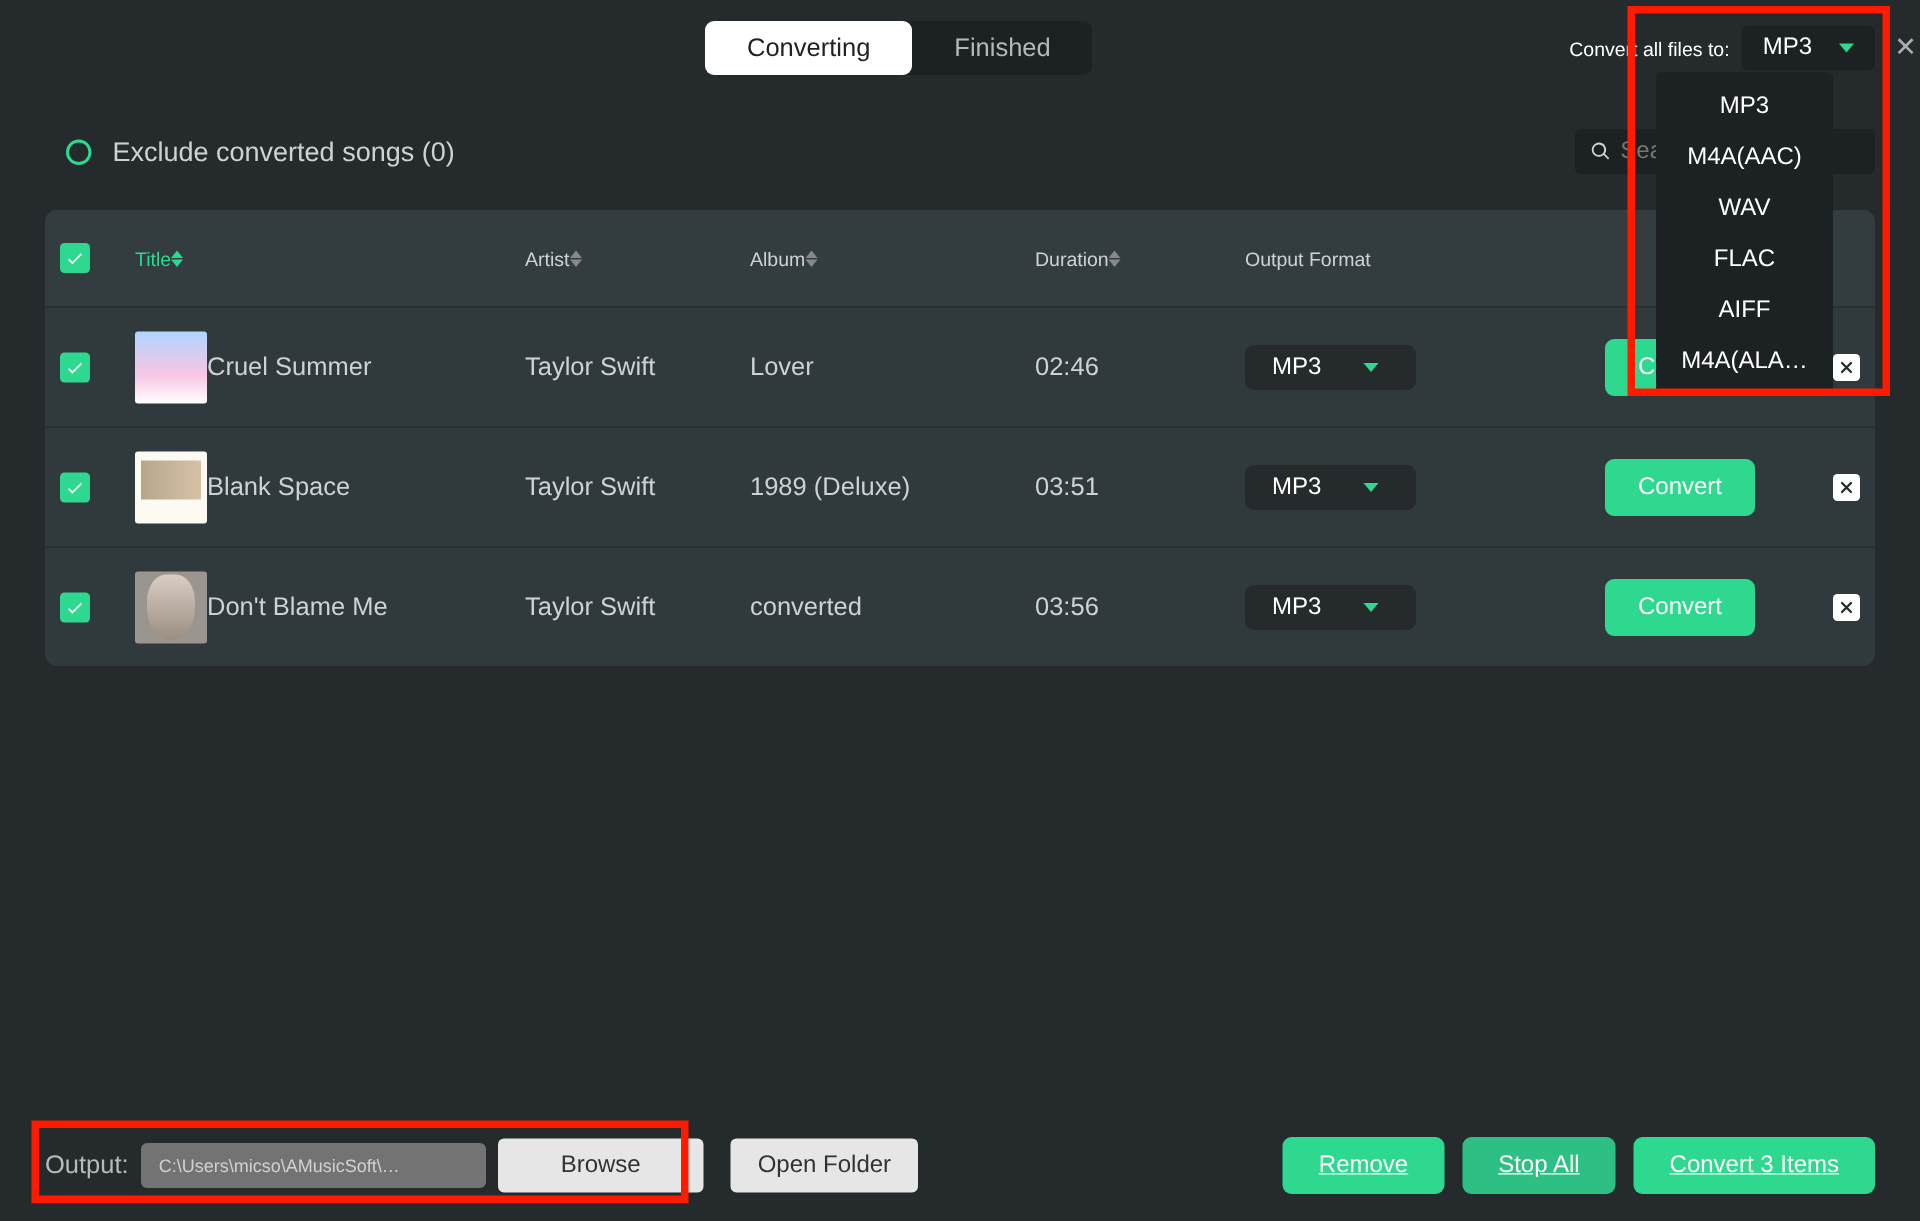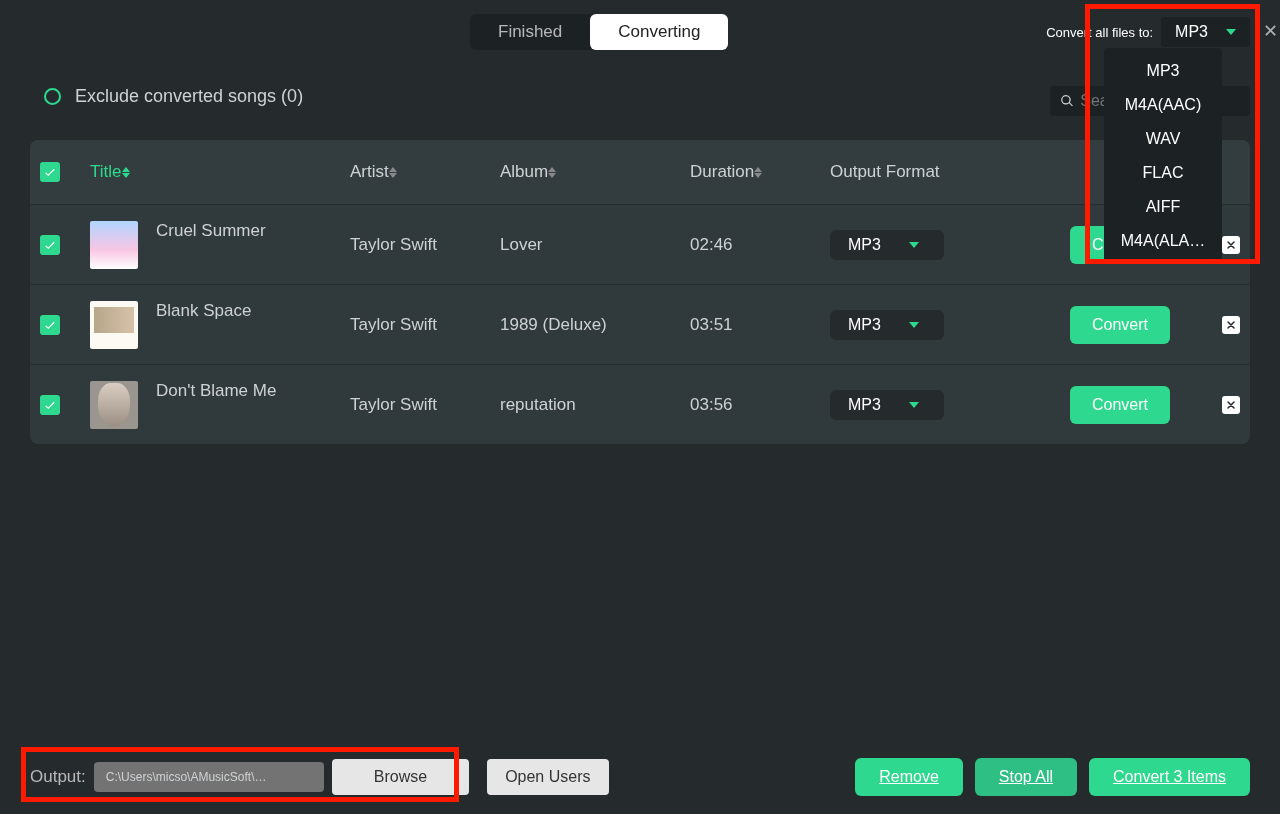--- a/index.html
+++ b/index.html
@@ -74,21 +74,21 @@
     right: -28px;
     top: 20px;
     color: #a9b0b2;
     font-size: 18px;
     cursor: pointer;
   }
 
   
   .subheader {
     display: flex;
-    align-items: flex-start;
+    align-items: center;
     justify-content: space-between;
     padding: 0 0 24px 14px;
   }
   .exclude {
     display: flex;
     align-items: center;
     gap: 14px;
   }
   .circle-icon {
     width: 17px; height: 17px;
@@ -127,21 +127,21 @@
     display: grid;
     grid-template-columns: 50px 260px 150px 190px 140px 230px auto 70px;
     align-items: center;
     padding: 0 10px;
   }
   .thead {
     height: 64px;
     background: #333d40;
     border-radius: 8px 8px 0 0;
   }
-  .th { font-size: 17px; color: #cfd2d4; display:flex; align-items:center; gap:0; }
+  .th { font-size: 13px; color: #cfd2d4; display:flex; align-items:center; gap:0; }
   .th-title { color: #2ed88e; }
   .sort-icons { display:flex; flex-direction:column; gap:1px; }
   .sort-up {
     width:0; height:0;
     border-left:4px solid transparent;
     border-right:4px solid transparent;
     border-bottom:5px solid #888;
   }
   .sort-down {
     width:0; height:0;
@@ -157,21 +157,21 @@
     border-top: 1px solid #272e30;
   }
   .checkbox {
     width: 20px; height: 20px;
     background: #2ed88e;
     border-radius: 3px;
     display:flex; align-items:center; justify-content:center;
     cursor:pointer;
   }
   .checkbox svg { width: 14px; height: 14px; fill: #fff; }
-  .title-cell { display:flex; align-items:flex-start; gap: 18px; }
+  .title-cell { display:flex; align-items:center; }
   .thumb {
     width: 48px; height: 48px; border-radius: 2px;
     flex-shrink:0;
   }
   .thumb1 { background: linear-gradient(180deg,#b0d5ff 0%,#f8c6e4 60%,#fff 100%); position:relative;}
   .thumb2 { background:#fdfaf4; position:relative; }
   .thumb2::after{content:"";position:absolute;top:6px;left:4px;right:4px;height:26px;background:linear-gradient(90deg,#b7a68a,#d7c2a8);}
   .thumb3 { background:#9b9590; display:flex;align-items:center;justify-content:center; overflow:hidden; position:relative;}
   .thumb3::after{content:"";position:absolute;left:8px;top:2px;width:32px;height:44px;background:linear-gradient(180deg,#dacec4,#9a8e82);border-radius:40% 40% 50% 50%;}
   .cell { font-size: 17px; color: #cfd2d4; }
@@ -288,22 +288,22 @@
 
   .action-col { display:flex; justify-content:flex-end; }
 </style>
 </head>
 <body>
 
 <div class="main">
 
   <div class="header">
     <div class="tab-group">
+      <div class="tab active">Converting</div>
       <div class="tab inactive">Finished</div>
-      <div class="tab active">Converting</div>
     </div>
     <div class="convert-all">
       <span class="convert-all-label">Convert all files to:</span>
       <div class="format-select">
         <span>MP3</span>
         <div class="caret-down"></div>
       </div>
     </div>
     <div class="close-x">✕</div>
   </div>
@@ -427,21 +427,21 @@
       <div class="checkbox">
           <svg viewBox="0 0 24 24">
             <path d="M9 16.2l-3.5-3.5L4 14.2 9 19l11-11-1.4-1.4z"></path>
           </svg>
         </div>
       <div class="title-cell">
         <div class="thumb thumb3"></div>
         <span class="cell">Don't Blame Me</span>
       </div>
       <div class="cell">Taylor Swift</div>
-      <div class="cell">reputation</div>
+      <div class="cell">converted</div>
       <div class="cell">03:56</div>
       <div>
         <div class="row-format">
           <span>MP3</span>
           <div class="caret-down"></div>
         </div>
       </div>
       <div class="action-col">
           <div class="convert-btn">Convert</div>
         </div>
@@ -454,21 +454,21 @@
         </div>
     </div>
 
   </div>
 
   <div class="footer">
     <div class="out-left">
       <span class="out-label">Output:</span>
       <div class="out-path">C:\Users\micso\AMusicSoft\…</div>
       <div class="browse-btn">Browse</div>
-      <div class="open-folder-btn">Open Users</div>
+      <div class="open-folder-btn">Open Folder</div>
     </div>
     <div class="out-right">
       <div class="action-btn">Remove</div>
       <div class="action-btn stop">Stop All</div>
       <div class="action-btn">Convert 3 Items</div>
     </div>
   </div>
 
 </div>
 

